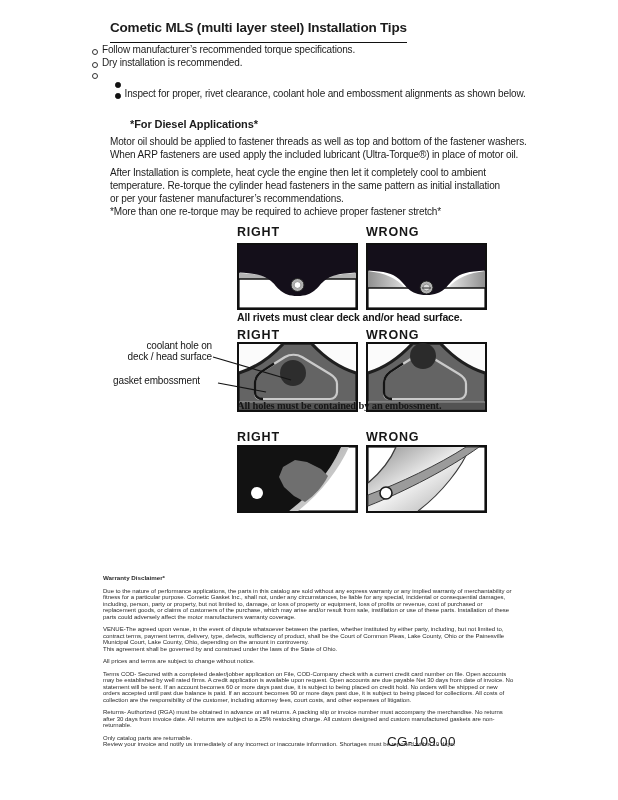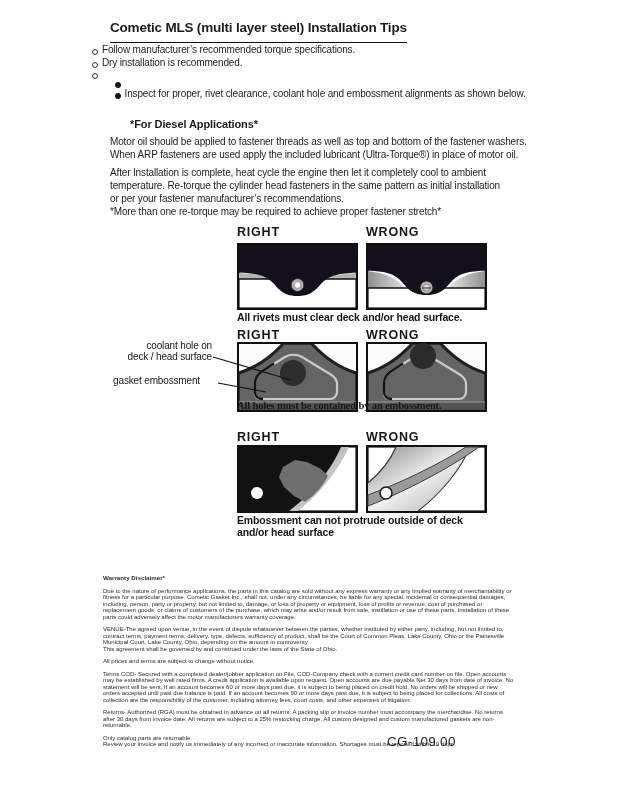--- a/index.html
+++ b/index.html
@@ -173,22 +173,20 @@
       </linearGradient>
     </defs>
     <rect x="1.3" y="1.3" width="118.4" height="65.4" fill="#ffffff" stroke="#101010" stroke-width="2.6"></rect>
     <path d="M30,2 L104,2 C96,22 76,48 52,66 L2,66 L2,38 C14,28 24,16 30,2 Z" fill="url(#g3b)"></path>
     <path d="M30,2 C24,16 14,28 2,38" fill="none" stroke="#3a3a3a" stroke-width="1.3"></path>
     <path d="M104,2 C96,22 76,48 52,66" fill="none" stroke="#3a3a3a" stroke-width="1.1"></path>
     <path d="M2,50 C34,38 72,20 100,2 L113,2 C84,23 40,46 2,61 Z" fill="#9b9b9b" stroke="#3c3c3c" stroke-width="1"></path>
     <circle cx="20" cy="48" r="6" fill="#ffffff" stroke="#1c1c1c" stroke-width="1.6"></circle>
   </svg>
 
-  <div class="abs dg-caption" style="left:237px;top:515px;">Embossment can not protrude outside of deck
-and/or head surface</div>
 
   <div class="abs warranty">
     <p class="w-head">Warranty Disclaimer*</p>
     <p>Due to the nature of performance applications, the parts in this catalog are sold without any express warranty or any implied warranty of merchantability or fitness for a particular purpose.  Cometic Gasket Inc., shall not, under any circumstances, be liable for any special, incidental or consequential damages, including, person, party or property, but not limited to, damage, or loss of property or equipment, loss of profits or revenue, cost of purchased or replacement goods, or claims of customers of the purchase, which may arise and/or result from sale, instillation or use of these parts.  Installation of these parts could adversely affect the motor manufacturers warranty coverage.</p>
     <p class="tight">VENUE-The agreed upon venue, in the event of dispute whatsoever between the parties, whether instituted by either party, including, but not limited to, contract terms, payment terms, delivery, type, defects, sufficiency of product, shall be the Court of Common Pleas, Lake County, Ohio or the Painesville Municipal Court, Lake County, Ohio, depending on the amount in controversy.</p>
     <p>This agreement shall be governed by and construed under the laws of the State of Ohio.</p>
     <p>All prices and terms are subject to change without notice.</p>
     <p>Terms COD- Secured with a completed dealer/jobber application on File, COD-Company check with a current credit card number on file.  Open accounts may be established by well rated firms.  A credit application is available upon request.  Open accounts are due payable Net 30 days from date of invoice.  No statement will be sent.  If an account becomes 60 or more days past due, it is subject to being placed on credit hold.  No orders will be shipped or new orders accepted until past due balance is paid.  If an account becomes 90 or more days past due, it is subject to being placed for collections.  All costs of collection are the responsibility of the customer, including attorney fees, court costs, and other expenses of litigation.</p>
     <p>Returns- Authorized (RGA) must be obtained in advance on all returns.  A packing slip or invoice number must accompany the merchandise.  No returns after 30 days from invoice date.  All returns are subject to a 25% restocking charge.  All custom designed and custom manufactured gaskets are non-returnable.</p>
     <p class="tight">Only catalog parts are returnable.</p>

